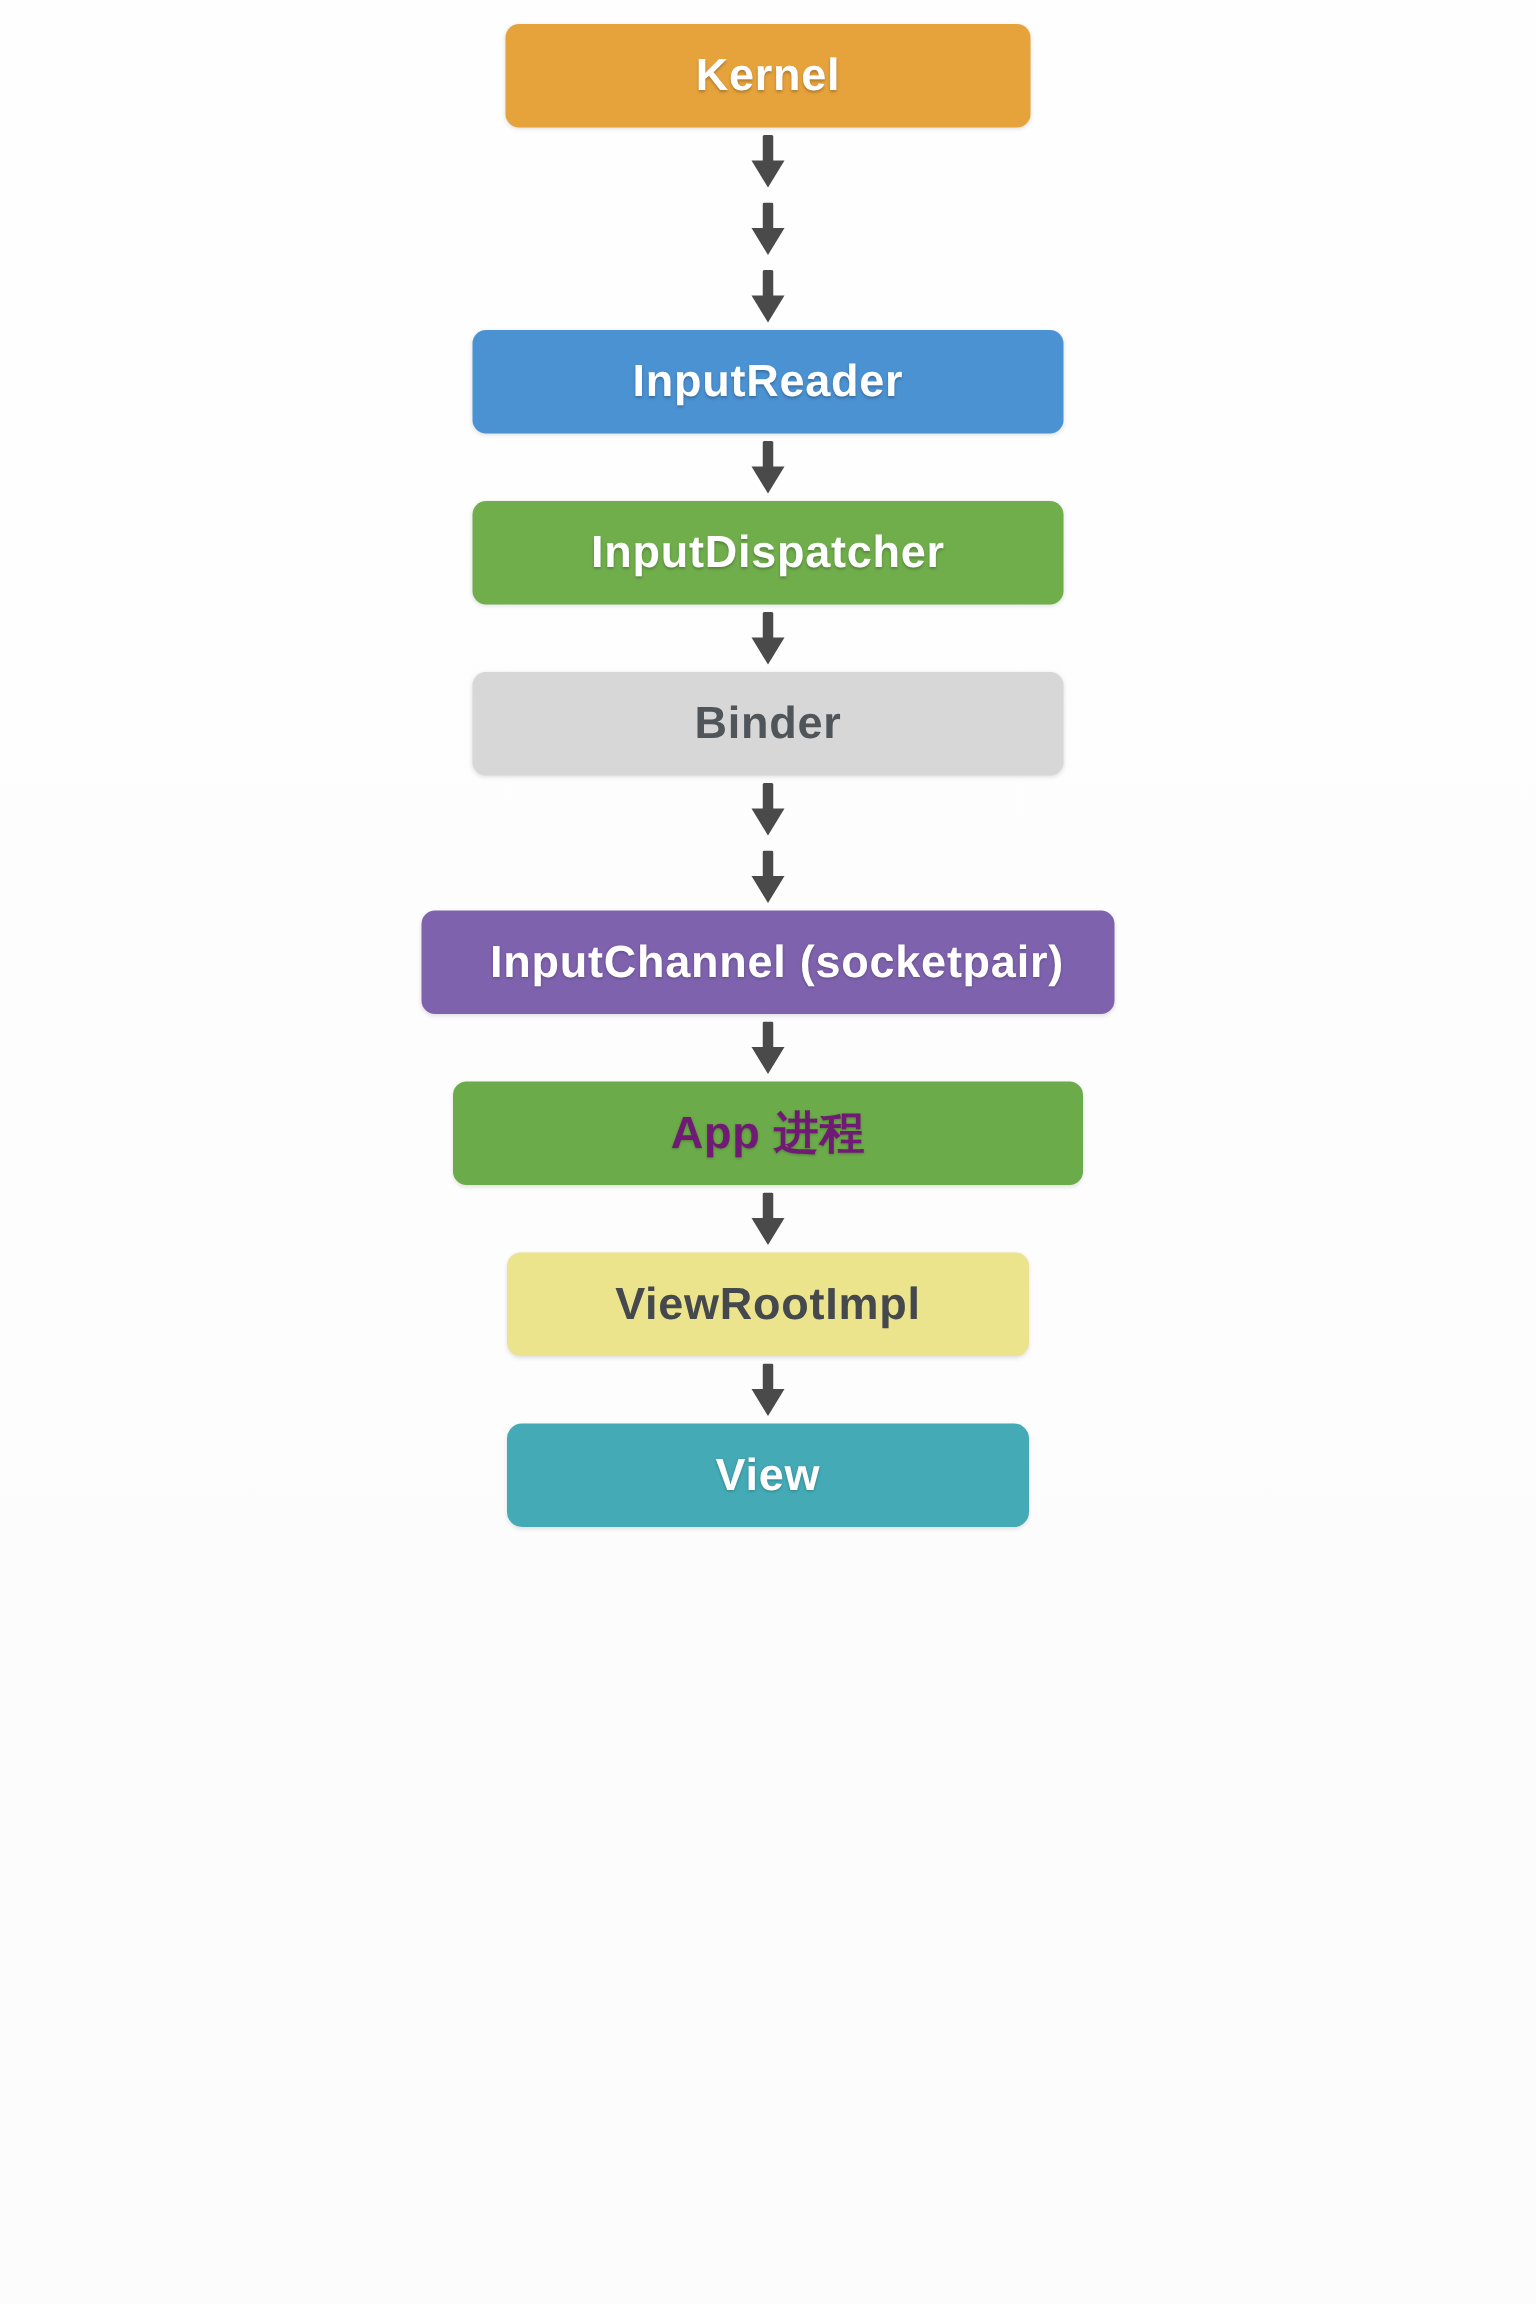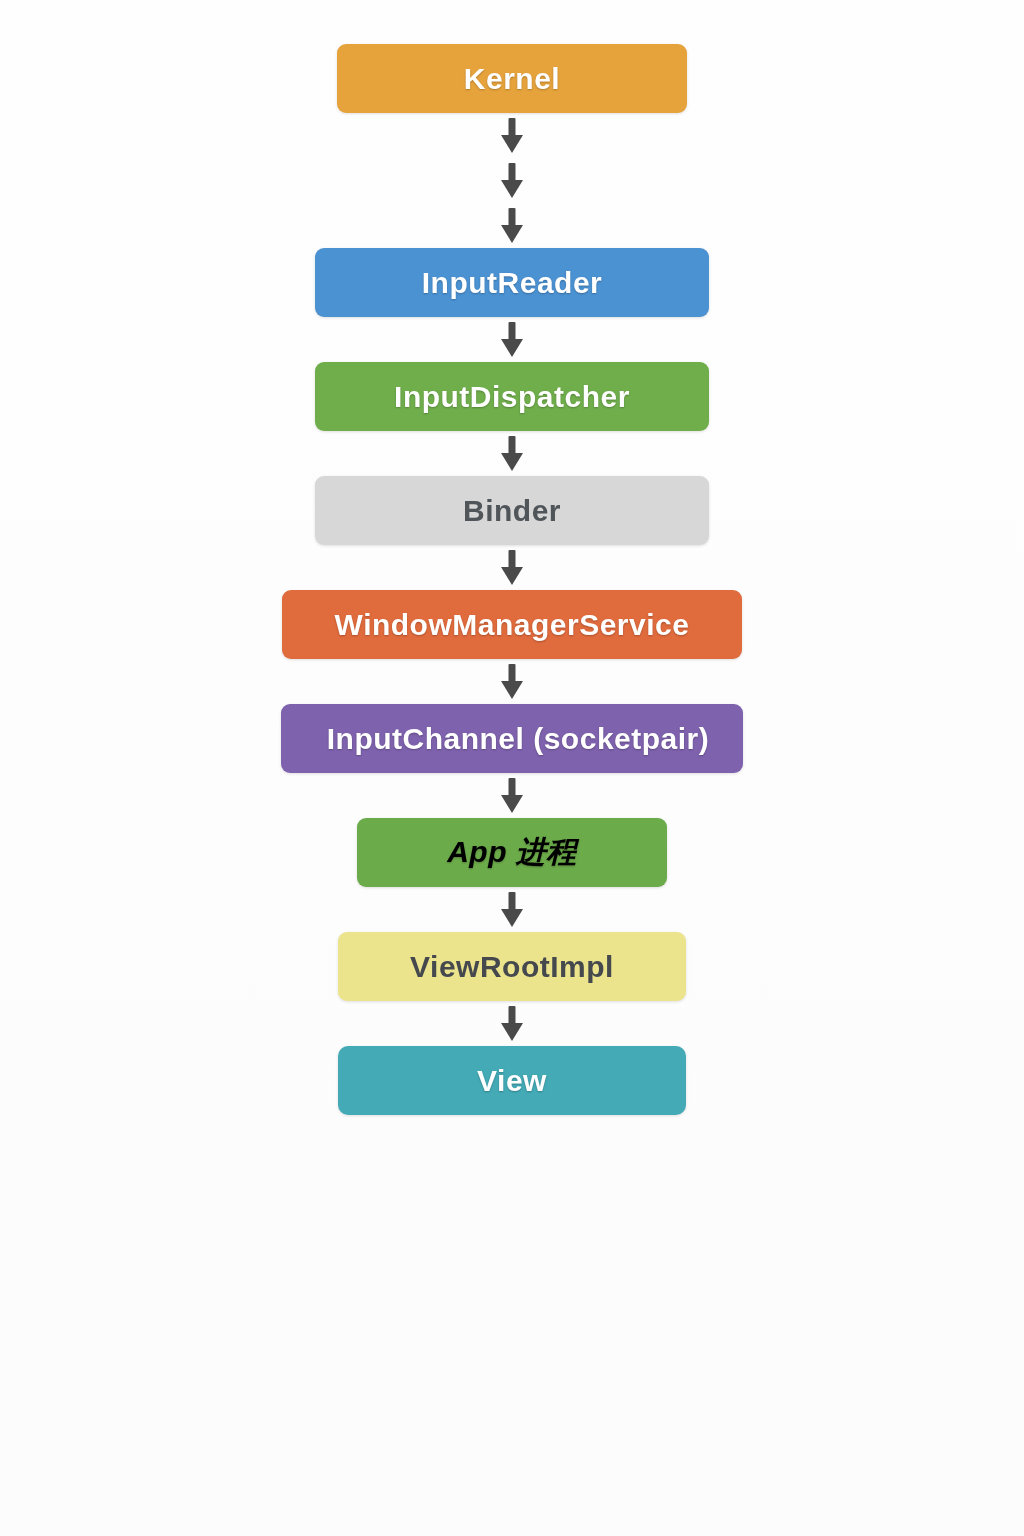--- a/index.html
+++ b/index.html
@@ -11,21 +11,21 @@
     position: relative;
   }
   .canvas {
     position: relative;
     width: 1024px;
     height: 1536px;
     background: linear-gradient(180deg, #fefefe 0%, #fcfcfc 100%);
   }
   .flow {
     position: absolute;
-    top: 44px;
+    top: 16px;
     left: 0;
     width: 100%;
     display: flex;
     flex-direction: column;
     align-items: center;
   }
   .node {
     height: 69px;
     border-radius: 9px;
     display: flex;
@@ -106,39 +106,36 @@
   </div>
       <div class="node" style="background: rgb(215, 215, 215); color: rgb(80, 85, 90); width: 394px;">
     <span>Binder</span>
   </div>
       <div class="arrow-wrap">
     <svg width="26" height="36" viewBox="0 0 26 36" xmlns="http://www.w3.org/2000/svg">
       <rect x="9.5" y="0" width="7" height="19" rx="1" fill="#4a4a4a"></rect>
       <polygon points="2,17 24,17 13,35" fill="#4a4a4a"></polygon>
     </svg>
   </div>
-      <div class="node light-text" style="background: rgb(224, 107, 61); color: rgb(255, 255, 255); width: 460px;">
-    <span>WindowManagerService</span>
-  </div>
       <div class="arrow-wrap">
     <svg width="26" height="36" viewBox="0 0 26 36" xmlns="http://www.w3.org/2000/svg">
       <rect x="9.5" y="0" width="7" height="19" rx="1" fill="#4a4a4a"></rect>
       <polygon points="2,17 24,17 13,35" fill="#4a4a4a"></polygon>
     </svg>
   </div>
       <div class="node light-text" style="background: rgb(126, 98, 173); color: rgb(255, 255, 255); width: 462px; padding-left: 12px;">
     <span>InputChannel (socketpair)</span>
   </div>
       <div class="arrow-wrap">
     <svg width="26" height="36" viewBox="0 0 26 36" xmlns="http://www.w3.org/2000/svg">
       <rect x="9.5" y="0" width="7" height="19" rx="1" fill="#4a4a4a"></rect>
       <polygon points="2,17 24,17 13,35" fill="#4a4a4a"></polygon>
     </svg>
   </div>
-      <div class="node light-text" style="background: rgb(108, 171, 74); color: #000000; width: 310px; font-style: italic;">
+      <div class="node light-text" style="background: rgb(108, 171, 74); color: #701a75; width: 420px;">
     <span>App 进程</span>
   </div>
       <div class="arrow-wrap">
     <svg width="26" height="36" viewBox="0 0 26 36" xmlns="http://www.w3.org/2000/svg">
       <rect x="9.5" y="0" width="7" height="19" rx="1" fill="#4a4a4a"></rect>
       <polygon points="2,17 24,17 13,35" fill="#4a4a4a"></polygon>
     </svg>
   </div>
       <div class="node" style="background: rgb(236, 228, 140); color: rgb(69, 73, 78); width: 348px;">
     <span>ViewRootImpl</span>

